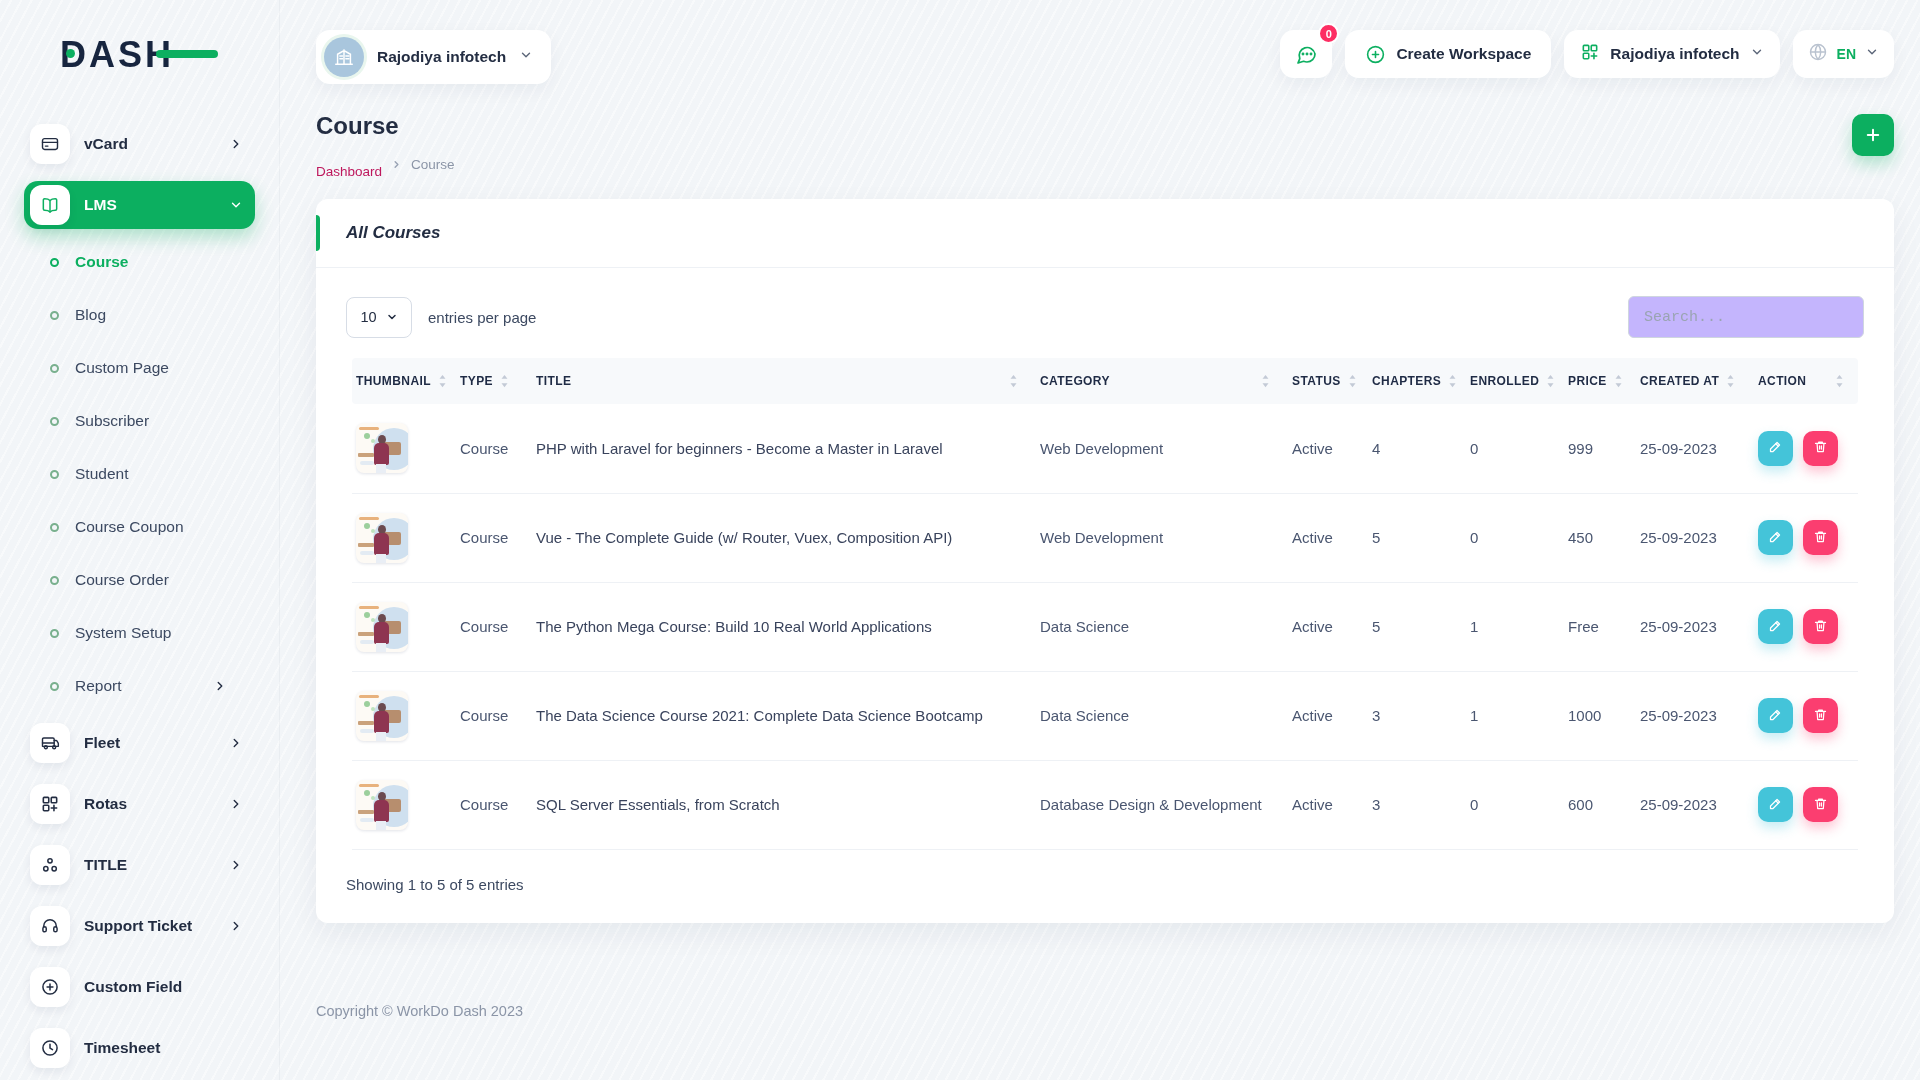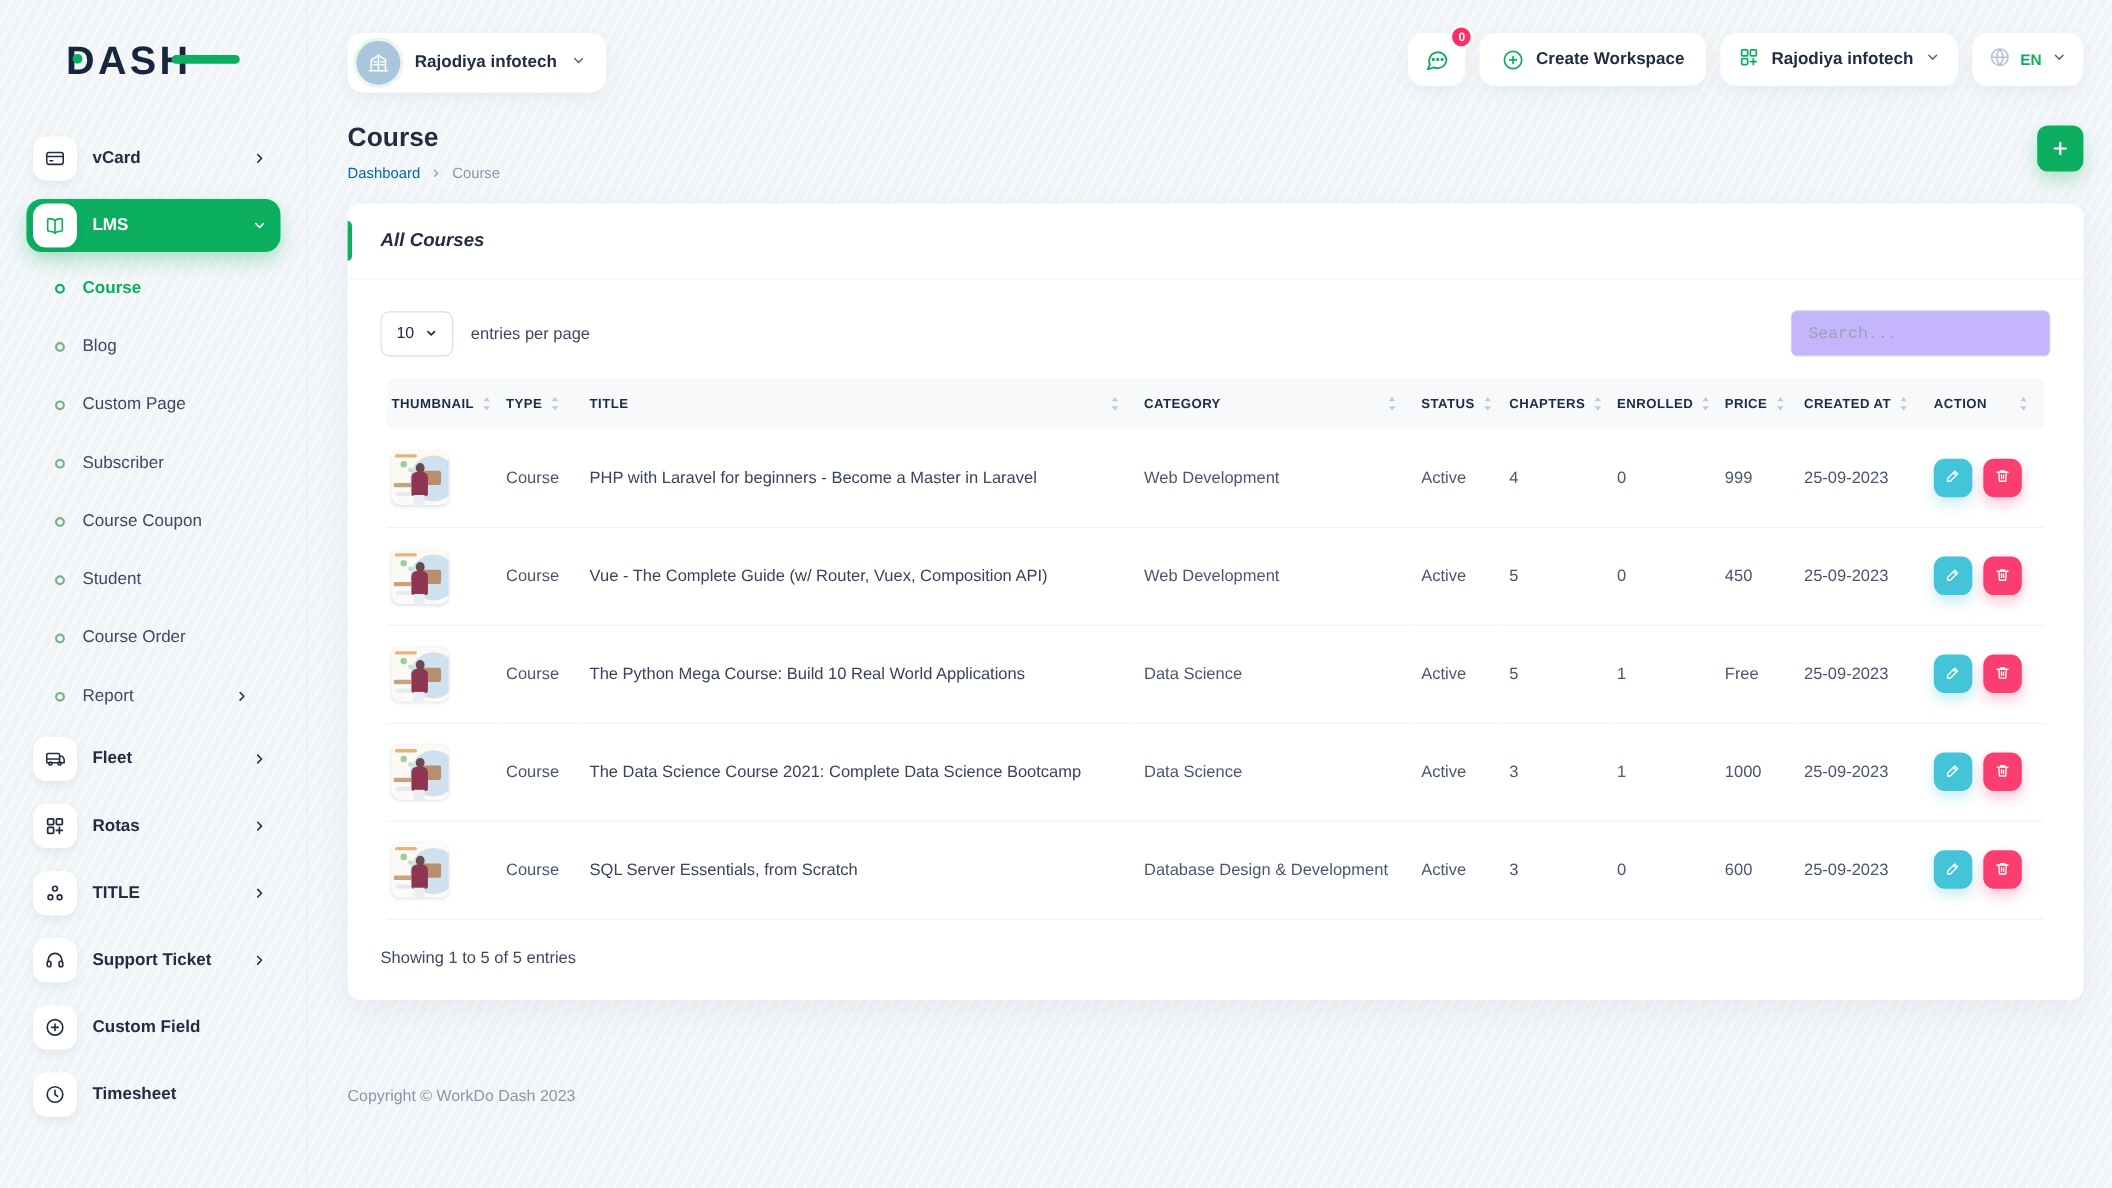--- a/index.html
+++ b/index.html
@@ -51,21 +51,21 @@
   .cw-label{ font-size:15.5px; font-weight:600; color:#232d42; }
   .wss-pill{ height:48px; padding:0 16px; gap:10px; }
   .wss-pill .grid-ic svg{ width:20px; height:20px; stroke:#0CAF60; }
   .lang-pill{ height:48px; padding:0 15px; gap:9px; }
   .lang-pill .globe svg{ width:20px; height:20px; stroke:#b9c2cf; }
   .lang-code{ font-size:14px; font-weight:700; color:#0CAF60; }
   
   .page-head{ display:flex; justify-content:space-between; align-items:flex-start; margin-top:28px; }
   .page-title{ font-size:24px; font-weight:700; color:#232d42; }
   .breadcrumb{ display:flex; align-items:center; gap:9px; margin-top:10px; font-size:13.5px; }
-  .bc-link{ color:#0369a1; cursor:pointer; }
+  .bc-link{ color:#be185d; cursor:pointer;margin-top:14px; }
   .bc-sep svg{ width:11px; height:11px; stroke:#98a2b3; display:block; }
   .bc-current{ color:#8b95a7; }
   .add-btn{ width:42px; height:42px; border:none; border-radius:10px; background:#0CAF60; color:#fff; display:flex; align-items:center; justify-content:center; cursor:pointer; box-shadow:0 8px 16px rgba(12,175,96,.28); margin-top:2px; }
   .add-btn svg{ width:18px; height:18px; stroke:#fff; }
   
   .card{ margin-top:20px; background:#fff; border-radius:12px; box-shadow:0 10px 30px rgba(24,40,75,.06); position:relative; padding-bottom:26px; }
   .card-head{ position:relative; padding:24px 30px; border-bottom:1px solid #eef1f5;font-style:italic; }
   .card-head .accent{ position:absolute; left:0; top:16px; bottom:16px; width:4px; border-radius:0 4px 4px 0; background:#0CAF60; }
   .card-title{ font-size:17px; font-weight:700; color:#232d42; }
   .controls{ display:flex; align-items:center; justify-content:space-between; padding:28px 30px 20px; }
@@ -162,31 +162,36 @@
         <span class="s-sub-label">Custom Page</span>
 
       </div>
       <div class="s-sub ">
         <span class="bullet"></span>
         <span class="s-sub-label">Subscriber</span>
 
       </div>
       <div class="s-sub ">
         <span class="bullet"></span>
+        <span class="s-sub-label">Student</span>
+
+      </div>
+      <div class="s-sub ">
+        <span class="bullet"></span>
         <span class="s-sub-label">Course Coupon</span>
 
       </div>
       <div class="s-sub ">
         <span class="bullet"></span>
-        <span class="s-sub-label">Student</span>
+        <span class="s-sub-label">Course Order</span>
 
       </div>
       <div class="s-sub ">
         <span class="bullet"></span>
-        <span class="s-sub-label">Course Order</span>
+        <span class="s-sub-label">System Setup</span>
 
       </div>
       <div class="s-sub ">
         <span class="bullet"></span>
         <span class="s-sub-label">Report</span>
         <span class="chev">
           <svg viewBox="0 0 24 24" fill="none" stroke-width="2.4" stroke-linecap="round" stroke-linejoin="round">
             <path d="M9 6l6 6-6 6"></path>
           </svg>
         </span>

